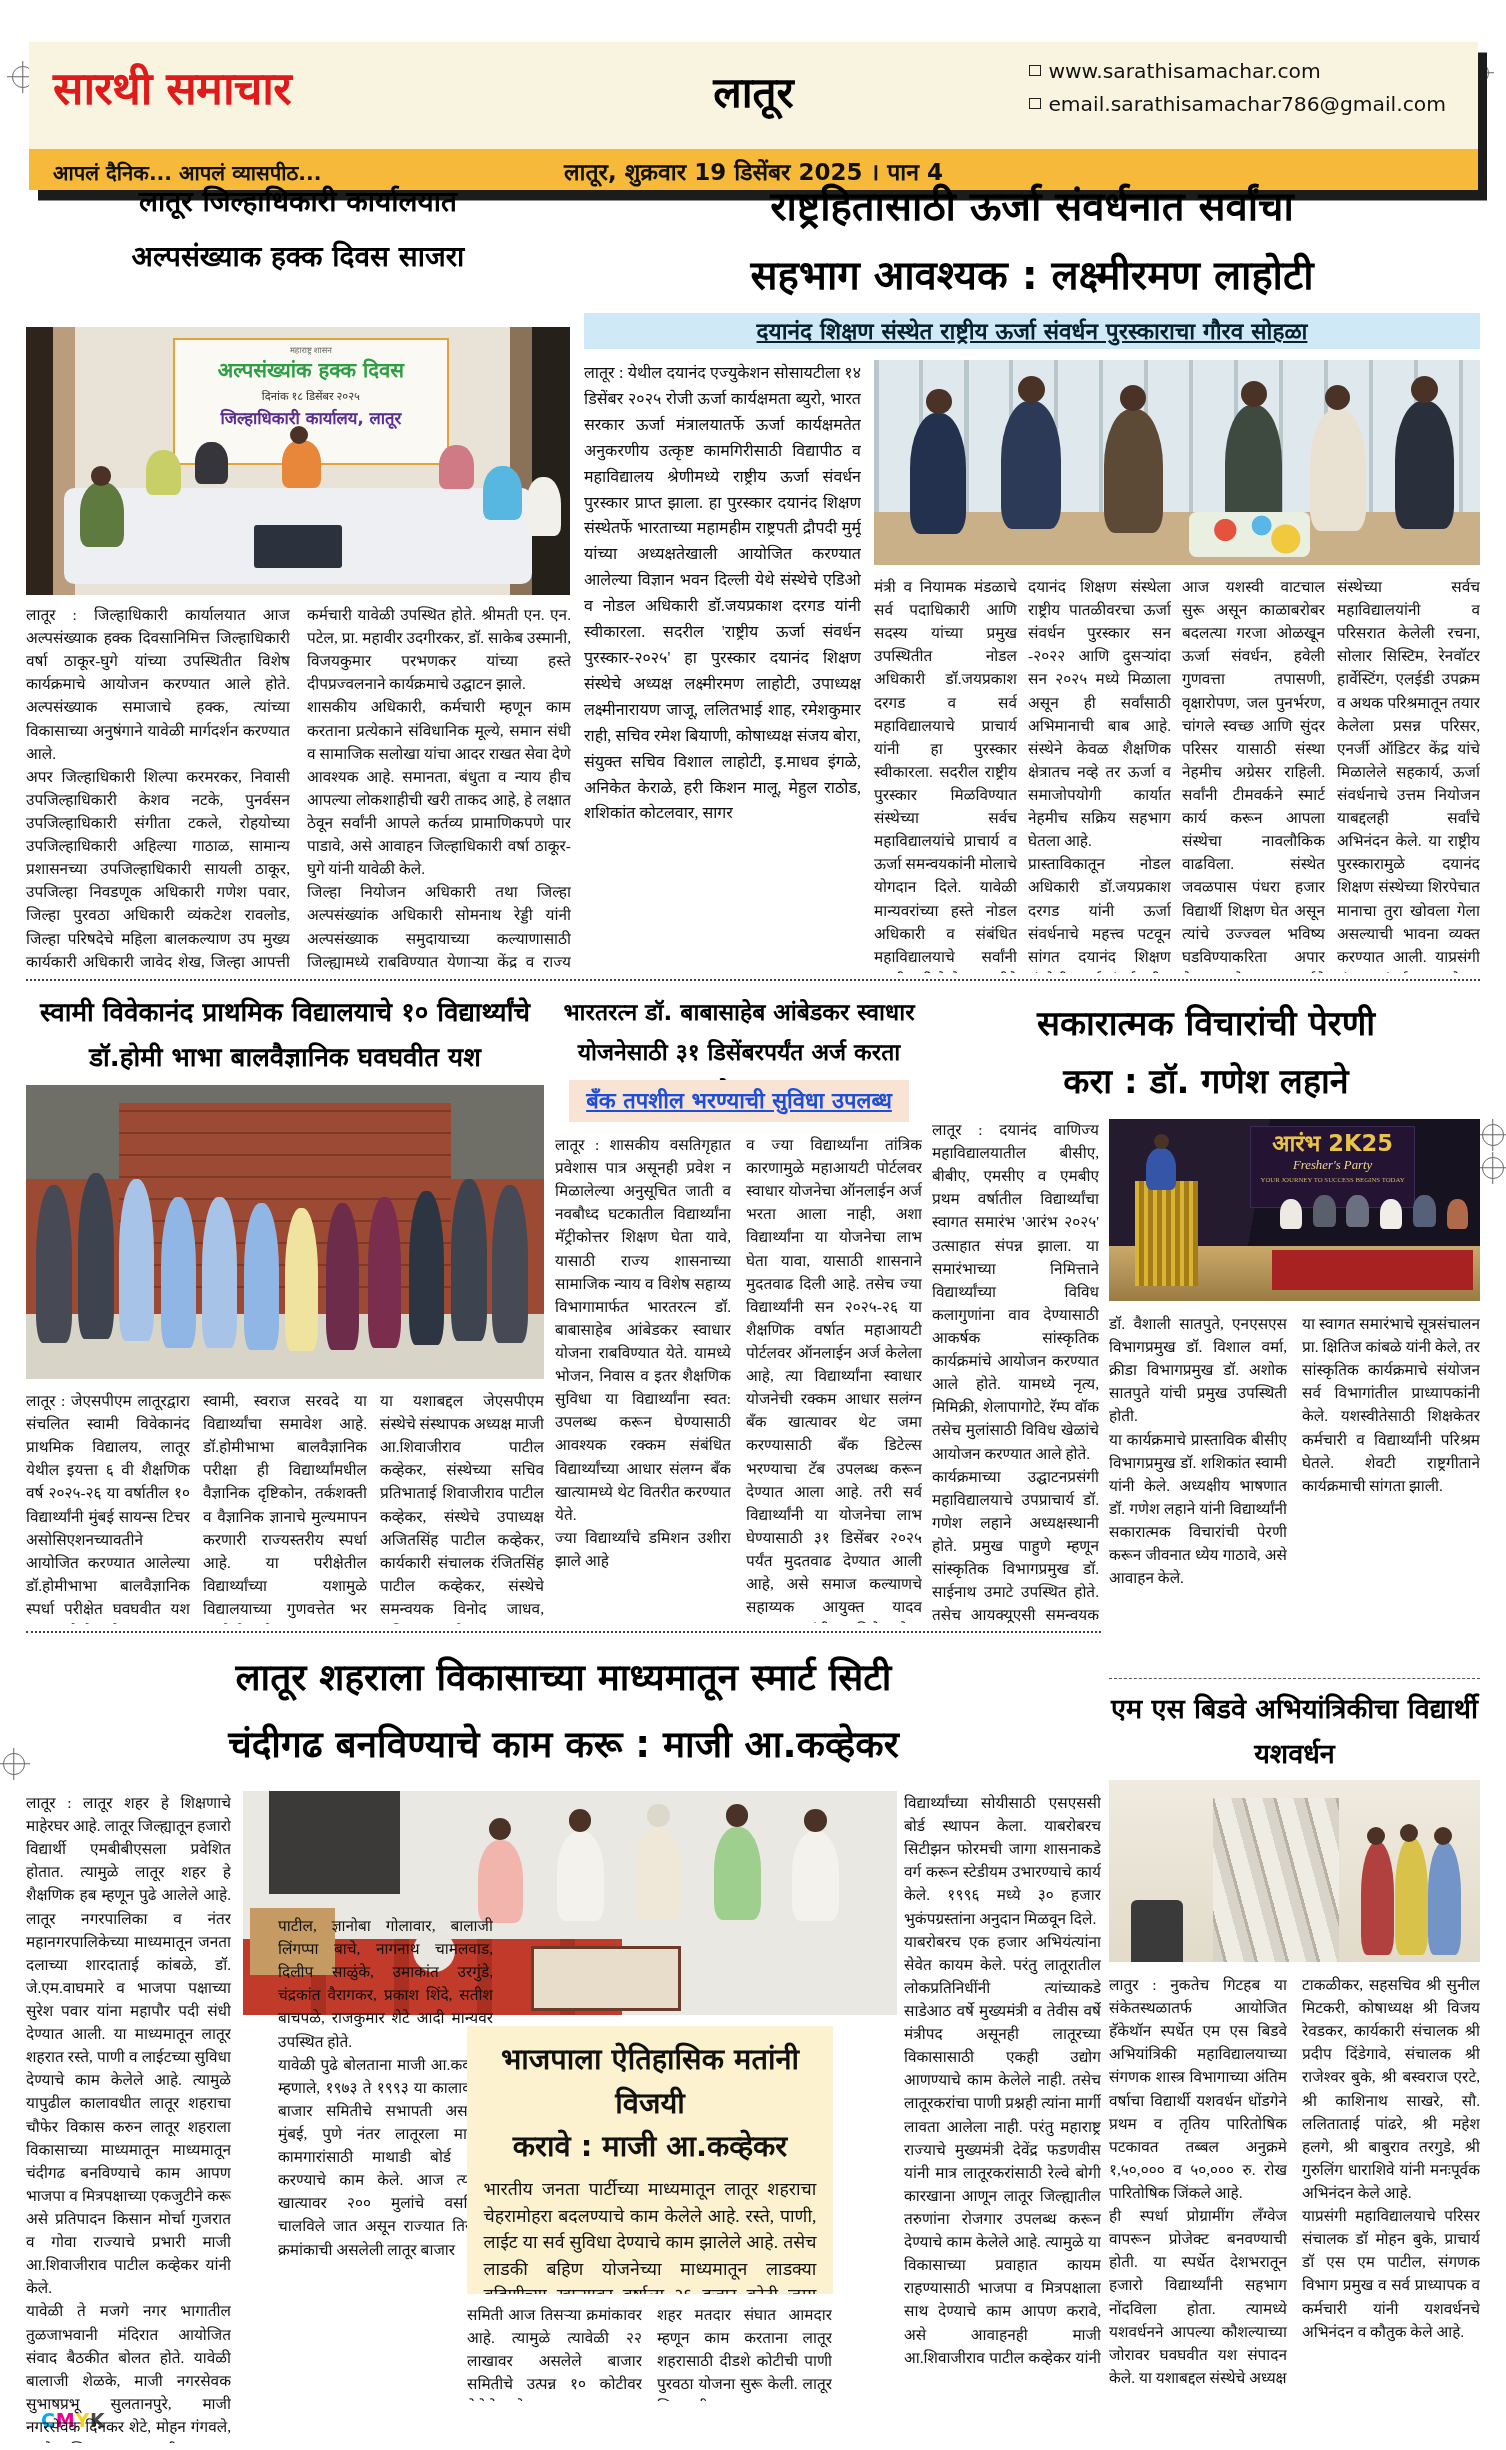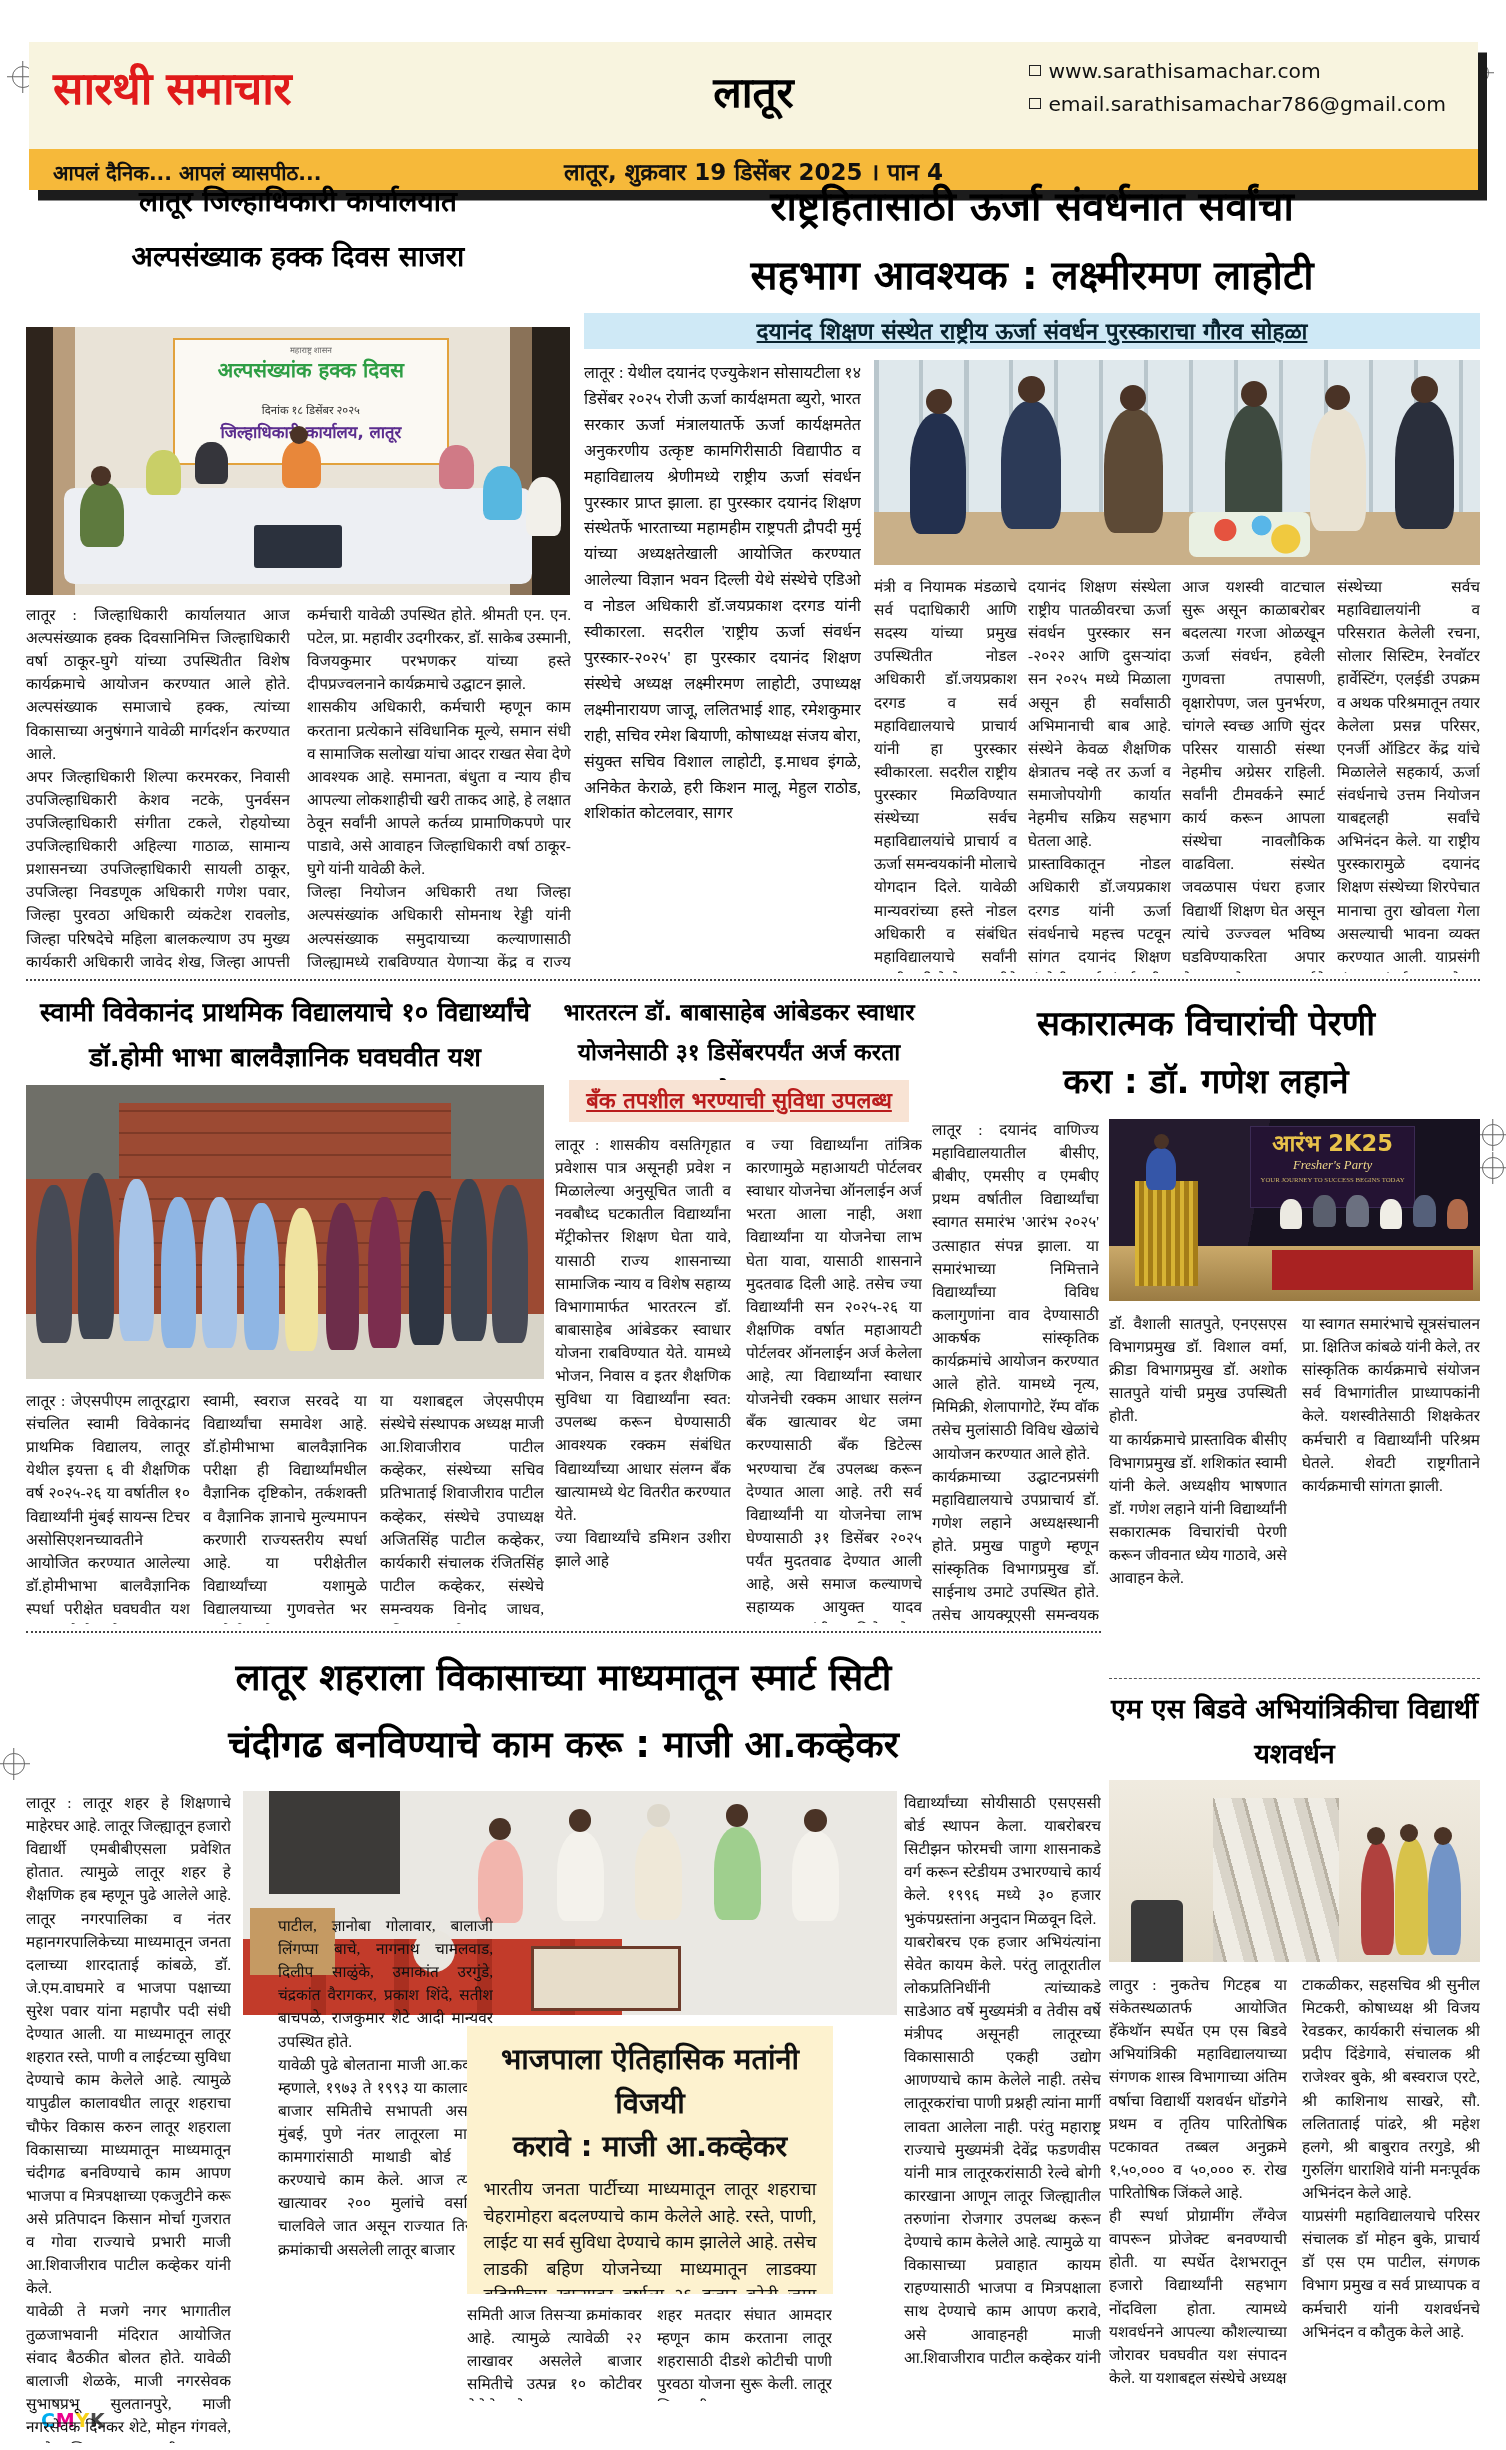--- a/index.html
+++ b/index.html
@@ -42,21 +42,21 @@
 
   
   .photo{position:absolute;overflow:hidden;background:#999;}
   .ph-el{position:absolute;}
 
   
   .p1-wall{inset:0;background:linear-gradient(90deg,#2e241c 0 5%,#b99d7c 5% 9%,#e9e3d7 9% 89%,#8a7258 89% 93%,#26201a 93% 100%);}
   .p1-banner{left:27%;top:4%;width:50%;height:46%;background:#fbf9f3;border:2.3px solid #e2a23c;text-align:center;}
   .p1-govt{font-size:8.3px;color:#666;margin-top:4.5px;}
   .p1-l1{color:#2e9e44;font-weight:bold;font-size:20.3px;font-family:"DejaVu Sans",sans-serif;}
-  .p1-l2{color:#333;font-size:11.3px;margin-top:19px;}
+  .p1-l2{color:#333;font-size:11.3px;margin-top:5px;}
   .p1-l3{color:#5b2d8e;font-weight:bold;font-size:16.6px;font-family:"DejaVu Sans",sans-serif;margin-top:3px;}
   .p1-table{left:7%;bottom:4%;width:86%;height:36%;background:#edeff3;border-radius:10.5px;}
   .p1-screen{left:42%;bottom:10%;width:16%;height:16%;background:#2b313d;border-radius:3px;}
   .blob{position:absolute;border-radius:46% 46% 18% 18%;}
   .headdot{position:absolute;border-radius:50%;background:#4a3326;}
 
   
   .p2-bg{inset:0;background:
      repeating-linear-gradient(90deg,#b9c6cc 0 4.5px,#dfe8ec 4.5px 45px),
      linear-gradient(#cfd8dd,#cfd8dd);}
@@ -211,21 +211,21 @@
   </div>
 
   <div class="col" style="left:26px;top:1389px;width:164px;height:235px;">लातूर : जेएसपीएम लातूरद्वारा संचलित स्वामी विवेकानंद प्राथमिक विद्यालय, लातूर येथील इयत्ता ६ वी शैक्षणिक वर्ष २०२५-२६ या वर्षातील १० विद्यार्थ्यांनी मुंबई सायन्स टिचर असोसिएशनच्यावतीने आयोजित करण्यात आलेल्या डॉ.होमीभाभा बालवैज्ञानिक स्पर्धा परीक्षेत घवघवीत यश संपादन केले आहे.
 यामध्ये आदित्य थोरात, आरोही मिटकरी, विराज माने, हर्षवर्धन मोहिते, वेदिका शिंदे, प्रणिती देशमुख, अथर्व जाधव, सिद्धी</div>
   <div class="col" style="left:203px;top:1389px;width:164px;height:235px;">स्वामी, स्वराज सरवदे या विद्यार्थ्यांचा समावेश आहे. डॉ.होमीभाभा बालवैज्ञानिक परीक्षा ही विद्यार्थ्यांमधील वैज्ञानिक दृष्टिकोन, तर्कशक्ती व वैज्ञानिक ज्ञानाचे मुल्यमापन करणारी राज्यस्तरीय स्पर्धा आहे. या परीक्षेतील विद्यार्थ्यांच्या यशामुळे विद्यालयाच्या गुणवत्तेत भर पडलेली आहे.
 या विद्यार्थ्यांना परीक्षेसाठी शिलन वाढवले, सोनाली पाटील, शुभांगी बेळळे, त्वावीली राऊत व महानंद गिते यांचे मार्गदर्शन लाभले. त्यांच्या</div>
   <div class="col" style="left:380px;top:1389px;width:164px;height:235px;">या यशाबद्दल जेएसपीएम संस्थेचे संस्थापक अध्यक्ष माजी आ.शिवाजीराव पाटील कव्हेकर, संस्थेच्या सचिव प्रतिभाताई शिवाजीराव पाटील कव्हेकर, संस्थेचे उपाध्यक्ष अजितसिंह पाटील कव्हेकर, कार्यकारी संचालक रंजितसिंह पाटील कव्हेकर, संस्थेचे समन्वयक विनोद जाधव, अनिरुद्ध पाटील, फायनान्स डायरेक्टर, मुख्याध्यापिका शिवांजली सूर्यवंशी यांच्यासह शिक्षक, शिक्षिका, शिक्षकेतर कर्मचारी, पालक व विद्यार्थ्यांनी गुणवंत विद्यार्थ्यांचे कौतुक केले.</div>
 
   <div class="head" style="left:555px;top:993px;width:368px;height:78px;font-size:23px;line-height:1.72;">भारतरत्न डॉ. बाबासाहेब आंबेडकर स्वाधार
 योजनेसाठी ३१ डिसेंबरपर्यंत अर्ज करता येणार</div>
-  <div class="subhead" style="left:569px;top:1080px;width:340px;height:42px;background:#f8e3d4;font-size:22px;line-height:42px;color:#b91c1c;">बँक तपशील भरण्याची सुविधा उपलब्ध</div>
+  <div class="subhead" style="left:569px;top:1080px;width:340px;height:42px;background:#f8e3d4;font-size:22px;line-height:42px;color:#1d4ed8;">बँक तपशील भरण्याची सुविधा उपलब्ध</div>
 
   <div class="col" style="left:555px;top:1133px;width:176px;height:490px;">लातूर : शासकीय वसतिगृहात प्रवेशास पात्र असूनही प्रवेश न मिळालेल्या अनुसूचित जाती व नवबौध्द घटकातील विद्यार्थ्यांना मॅट्रीकोत्तर शिक्षण घेता यावे, यासाठी राज्य शासनाच्या सामाजिक न्याय व विशेष सहाय्य विभागामार्फत भारतरत्न डॉ. बाबासाहेब आंबेडकर स्वाधार योजना राबविण्यात येते. यामध्ये भोजन, निवास व इतर शैक्षणिक सुविधा या विद्यार्थ्यांना स्वत: उपलब्ध करून घेण्यासाठी आवश्यक रक्कम संबंधित विद्यार्थ्यांच्या आधार संलग्न बँक खात्यामध्ये थेट वितरीत करण्यात येते.
 ज्या विद्यार्थ्यांचे डमिशन उशीरा झाले आहे</div>
   <div class="col" style="left:746px;top:1133px;width:176px;height:490px;">व ज्या विद्यार्थ्यांना तांत्रिक कारणामुळे महाआयटी पोर्टलवर स्वाधार योजनेचा ऑनलाईन अर्ज भरता आला नाही, अशा विद्यार्थ्यांना या योजनेचा लाभ घेता यावा, यासाठी शासनाने मुदतवाढ दिली आहे. तसेच ज्या विद्यार्थ्यांनी सन २०२५-२६ या शैक्षणिक वर्षात महाआयटी पोर्टलवर ऑनलाईन अर्ज केलेला आहे, त्या विद्यार्थ्यांना स्वाधार योजनेची रक्कम आधार सलंग्न बँक खात्यावर थेट जमा करण्यासाठी बँक डिटेल्स भरण्याचा टॅब उपलब्ध करून देण्यात आला आहे. तरी सर्व विद्यार्थ्यांनी या योजनेचा लाभ घेण्यासाठी ३१ डिसेंबर २०२५ पर्यंत मुदतवाढ देण्यात आली आहे, असे समाज कल्याणचे सहाय्यक आयुक्त यादव गायकवाड यांनी कळविले आहे.</div>
 
   <div class="head" style="left:932px;top:994px;width:548px;height:111px;font-size:34px;line-height:1.72;">सकारात्मक विचारांची पेरणी
 करा : डॉ. गणेश लहाने</div>
 
   <div class="col" style="left:932px;top:1118px;width:167px;height:505px;">लातूर : दयानंद वाणिज्य महाविद्यालयातील बीसीए, बीबीए, एमसीए व एमबीए प्रथम वर्षातील विद्यार्थ्यांचा स्वागत समारंभ 'आरंभ २०२५' उत्साहात संपन्न झाला. या समारंभाच्या निमित्ताने विद्यार्थ्यांच्या विविध कलागुणांना वाव देण्यासाठी आकर्षक सांस्कृतिक कार्यक्रमांचे आयोजन करण्यात आले होते. यामध्ये नृत्य, मिमिक्री, शेलापागोटे, रॅम्प वॉक तसेच मुलांसाठी विविध खेळांचे आयोजन करण्यात आले होते.
 कार्यक्रमाच्या उद्घाटनप्रसंगी महाविद्यालयाचे उपप्राचार्य डॉ. गणेश लहाने अध्यक्षस्थानी होते. प्रमुख पाहुणे म्हणून सांस्कृतिक विभागप्रमुख डॉ. साईनाथ उमाटे उपस्थित होते. तसेच आयक्यूएसी समन्वयक डॉ. बी. टी. चव्हाण, बीसीए विभागप्रमुख डॉ. शशिकांत स्वामी, बीबीए विभागप्रमुख</div>

